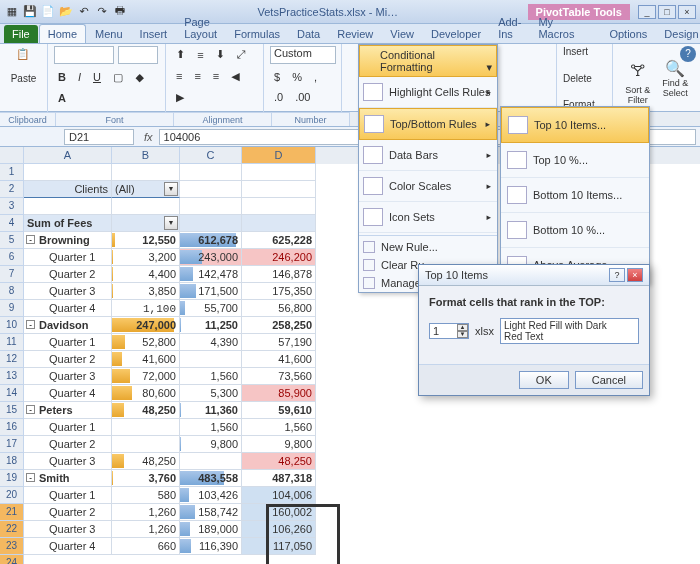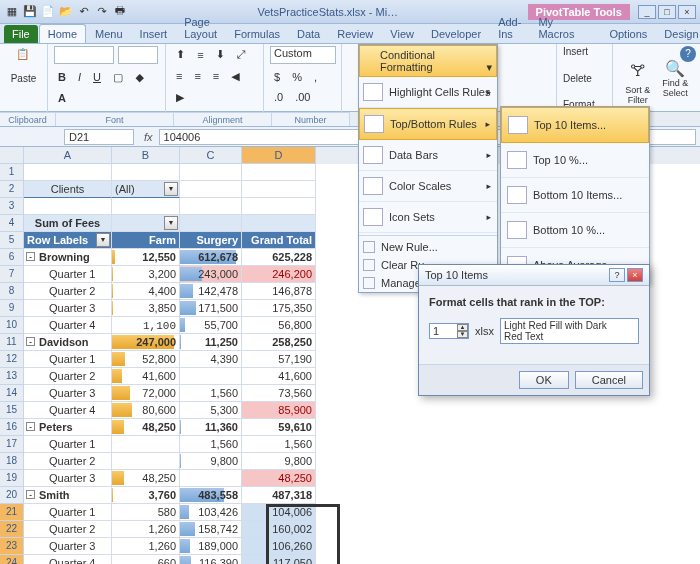--- a/index.html
+++ b/index.html
@@ -239,44 +239,38 @@
         <div class="selhdr">24</div>
       </div>
     <div class="cells" id="cells">
         <div class="row">
           <div class="cell cA"></div>
           <div class="cell cB"></div>
           <div class="cell cC"></div>
           <div class="cell cD"></div>
         </div>
         <div class="row">
-          <div class="cell cA ptfilter" style="text-align: center;">Clients</div>
+          <div class="cell cA ptfilter" style="text-align: right;">Clients</div>
           <div class="cell cB ptfilter" style="text-align: left; position: relative;">(All)<div class="dd">▼</div></div>
           <div class="cell cC"></div>
           <div class="cell cD"></div>
         </div>
         <div class="row">
           <div class="cell cA"></div>
           <div class="cell cB"></div>
           <div class="cell cC"></div>
           <div class="cell cD"></div>
         </div>
         <div class="row">
-          <div class="cell cA ptsum" style="text-align: center;">Sum of Fees</div>
+          <div class="cell cA ptsum" style="text-align: left;">Sum of Fees</div>
           <div class="cell cB ptsum" style="position: relative;">
             <div class="dd">▼</div>
           </div>
           <div class="cell cC ptsum"></div>
           <div class="cell cD ptsum"></div>
-        </div>
-        <div class="row">
-          <div class="cell cA ptheader" style="text-align: left; position: relative;">Row Labels<div class="dd">▼</div></div>
-          <div class="cell cB ptheader">Farm</div>
-          <div class="cell cC ptheader">Surgery</div>
-          <div class="cell cD ptheader">Grand Total</div>
         </div>
         <div class="row">
           <div class="cell cA haslabel" style="font-weight: bold;"><div class="exp">-</div><span>Browning</span></div>
           <div class="cell cB" style="font-weight: bold;"><div class="bar" style="width: 3.1502px;"></div><span style="position: relative;">12,550</span></div>
           <div class="cell cC" style="font-weight: bold;"><div class="bar barB" style="width: 56px;"></div><span style="position: relative;">612,678</span></div>
           <div class="cell cD" style="font-weight: bold;">625,228</div>
         </div>
         <div class="row">
           <div class="cell cA indent"><span>Quarter 1</span></div>
           <div class="cell cB"><div class="bar" style="width: 0.803239px;"></div><span style="position: relative;">3,200</span></div>

